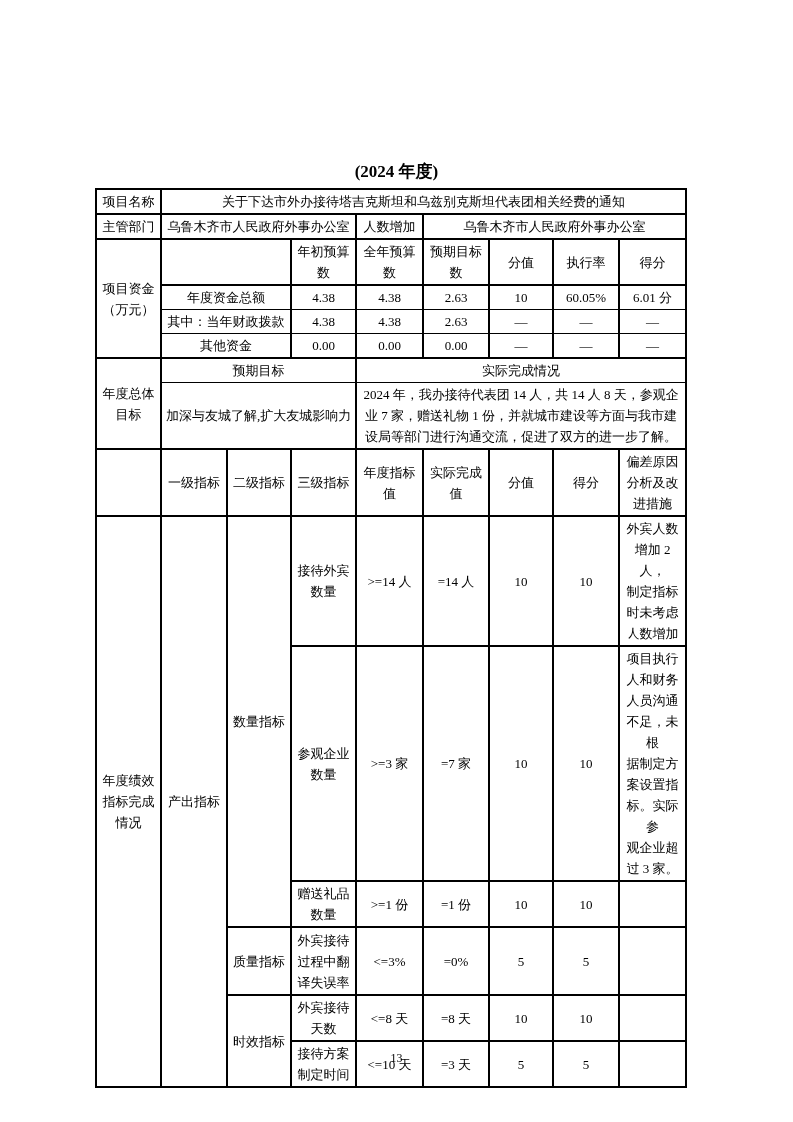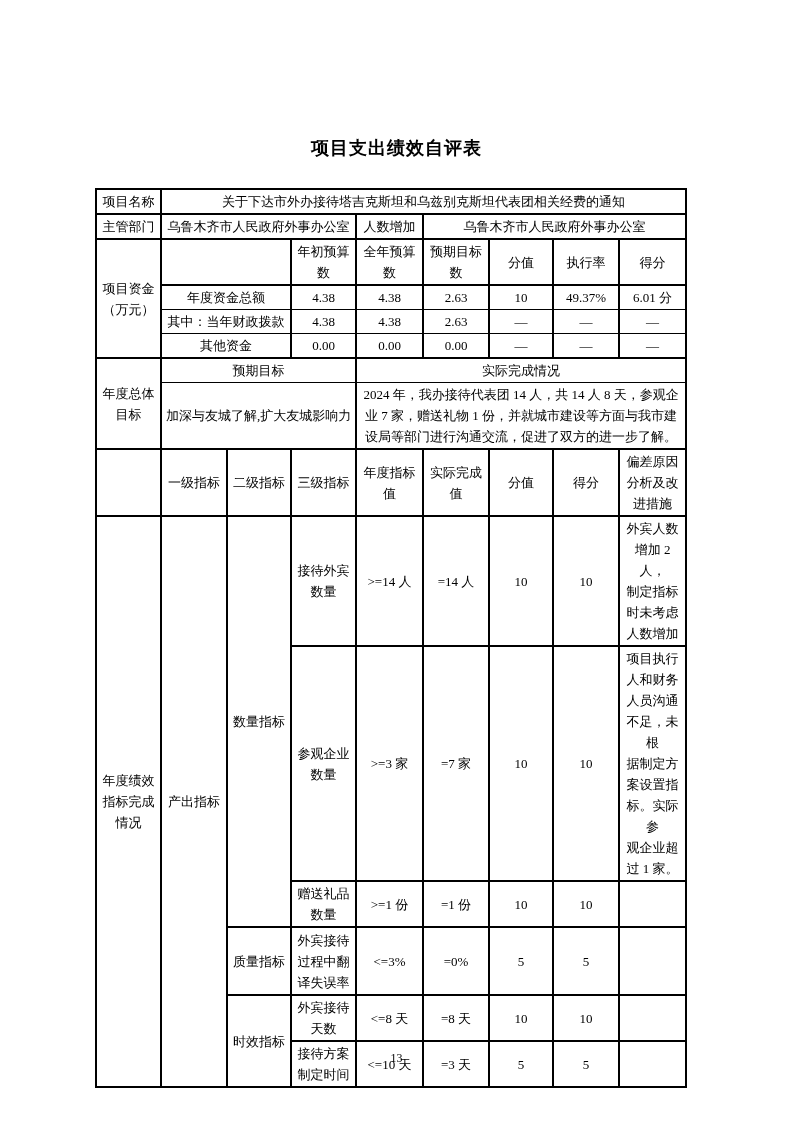--- a/index.html
+++ b/index.html
@@ -37,32 +37,32 @@
     white-space:pre-line;
     overflow:hidden;
   }
   tr.sect > td { border-top-width:2px; }
   tr.thin > td { border-top-width:1px;margin-left:28px; }
   td.goal-actual {
     text-align:justify;
     padding:4px 8px;
     line-height:22px;
   }
-  td.dev { line-height:20px; padding:2px 5px; }
+  td.dev { line-height:20px; padding:2px 5px;border-radius:26px; }
   .page-number {
     position:absolute; top:1040px; left:0; width:100%;
     text-align:center; font-size:12px;margin-top:11px;
   }
 </style>
 </head>
 <body>
 
 <div class="page">
 
-  <div class="doc-title">项目支出绩效自评表</div>
+  <div class="doc-subtitle">(2024 年度)</div>
 
   <table class="form">
     <colgroup>
       <col style="width:65px">
         <col style="width:66px">
         <col style="width:64px">
       <col style="width:65px">
         <col style="width:67px">
         <col style="width:66px">
       <col style="width:64px">
@@ -97,21 +97,21 @@
         <td>执行率</td>
         <td>得分</td>
       </tr>
 
       <tr class="sect" style="height:22px">
         <td colspan="2">年度资金总额</td>
         <td>4.38</td>
         <td>4.38</td>
         <td>2.63</td>
         <td>10</td>
-        <td>49.37%</td>
+        <td>60.05%</td>
         <td>6.01 分</td>
       </tr>
 
       <tr class="thin" style="height:22px">
         <td colspan="2">其中：当年财政拨款</td>
         <td>4.38</td>
         <td>4.38</td>
         <td>2.63</td>
         <td>—</td>
         <td>—</td>
@@ -183,21 +183,21 @@
         <td>10</td>
         <td>10</td>
         <td class="dev">项目执行
 人和财务
 人员沟通
 不足，未根
 据制定方
 案设置指
 标。实际参
 观企业超
-过 1 家。</td>
+过 3 家。</td>
       </tr>
 
       <tr class="sect" style="height:44px">
         <td>赠送礼品
 数量</td>
         <td>&gt;=1 份</td>
         <td>=1 份</td>
         <td>10</td>
         <td>10</td>
         <td class="dev"></td>

